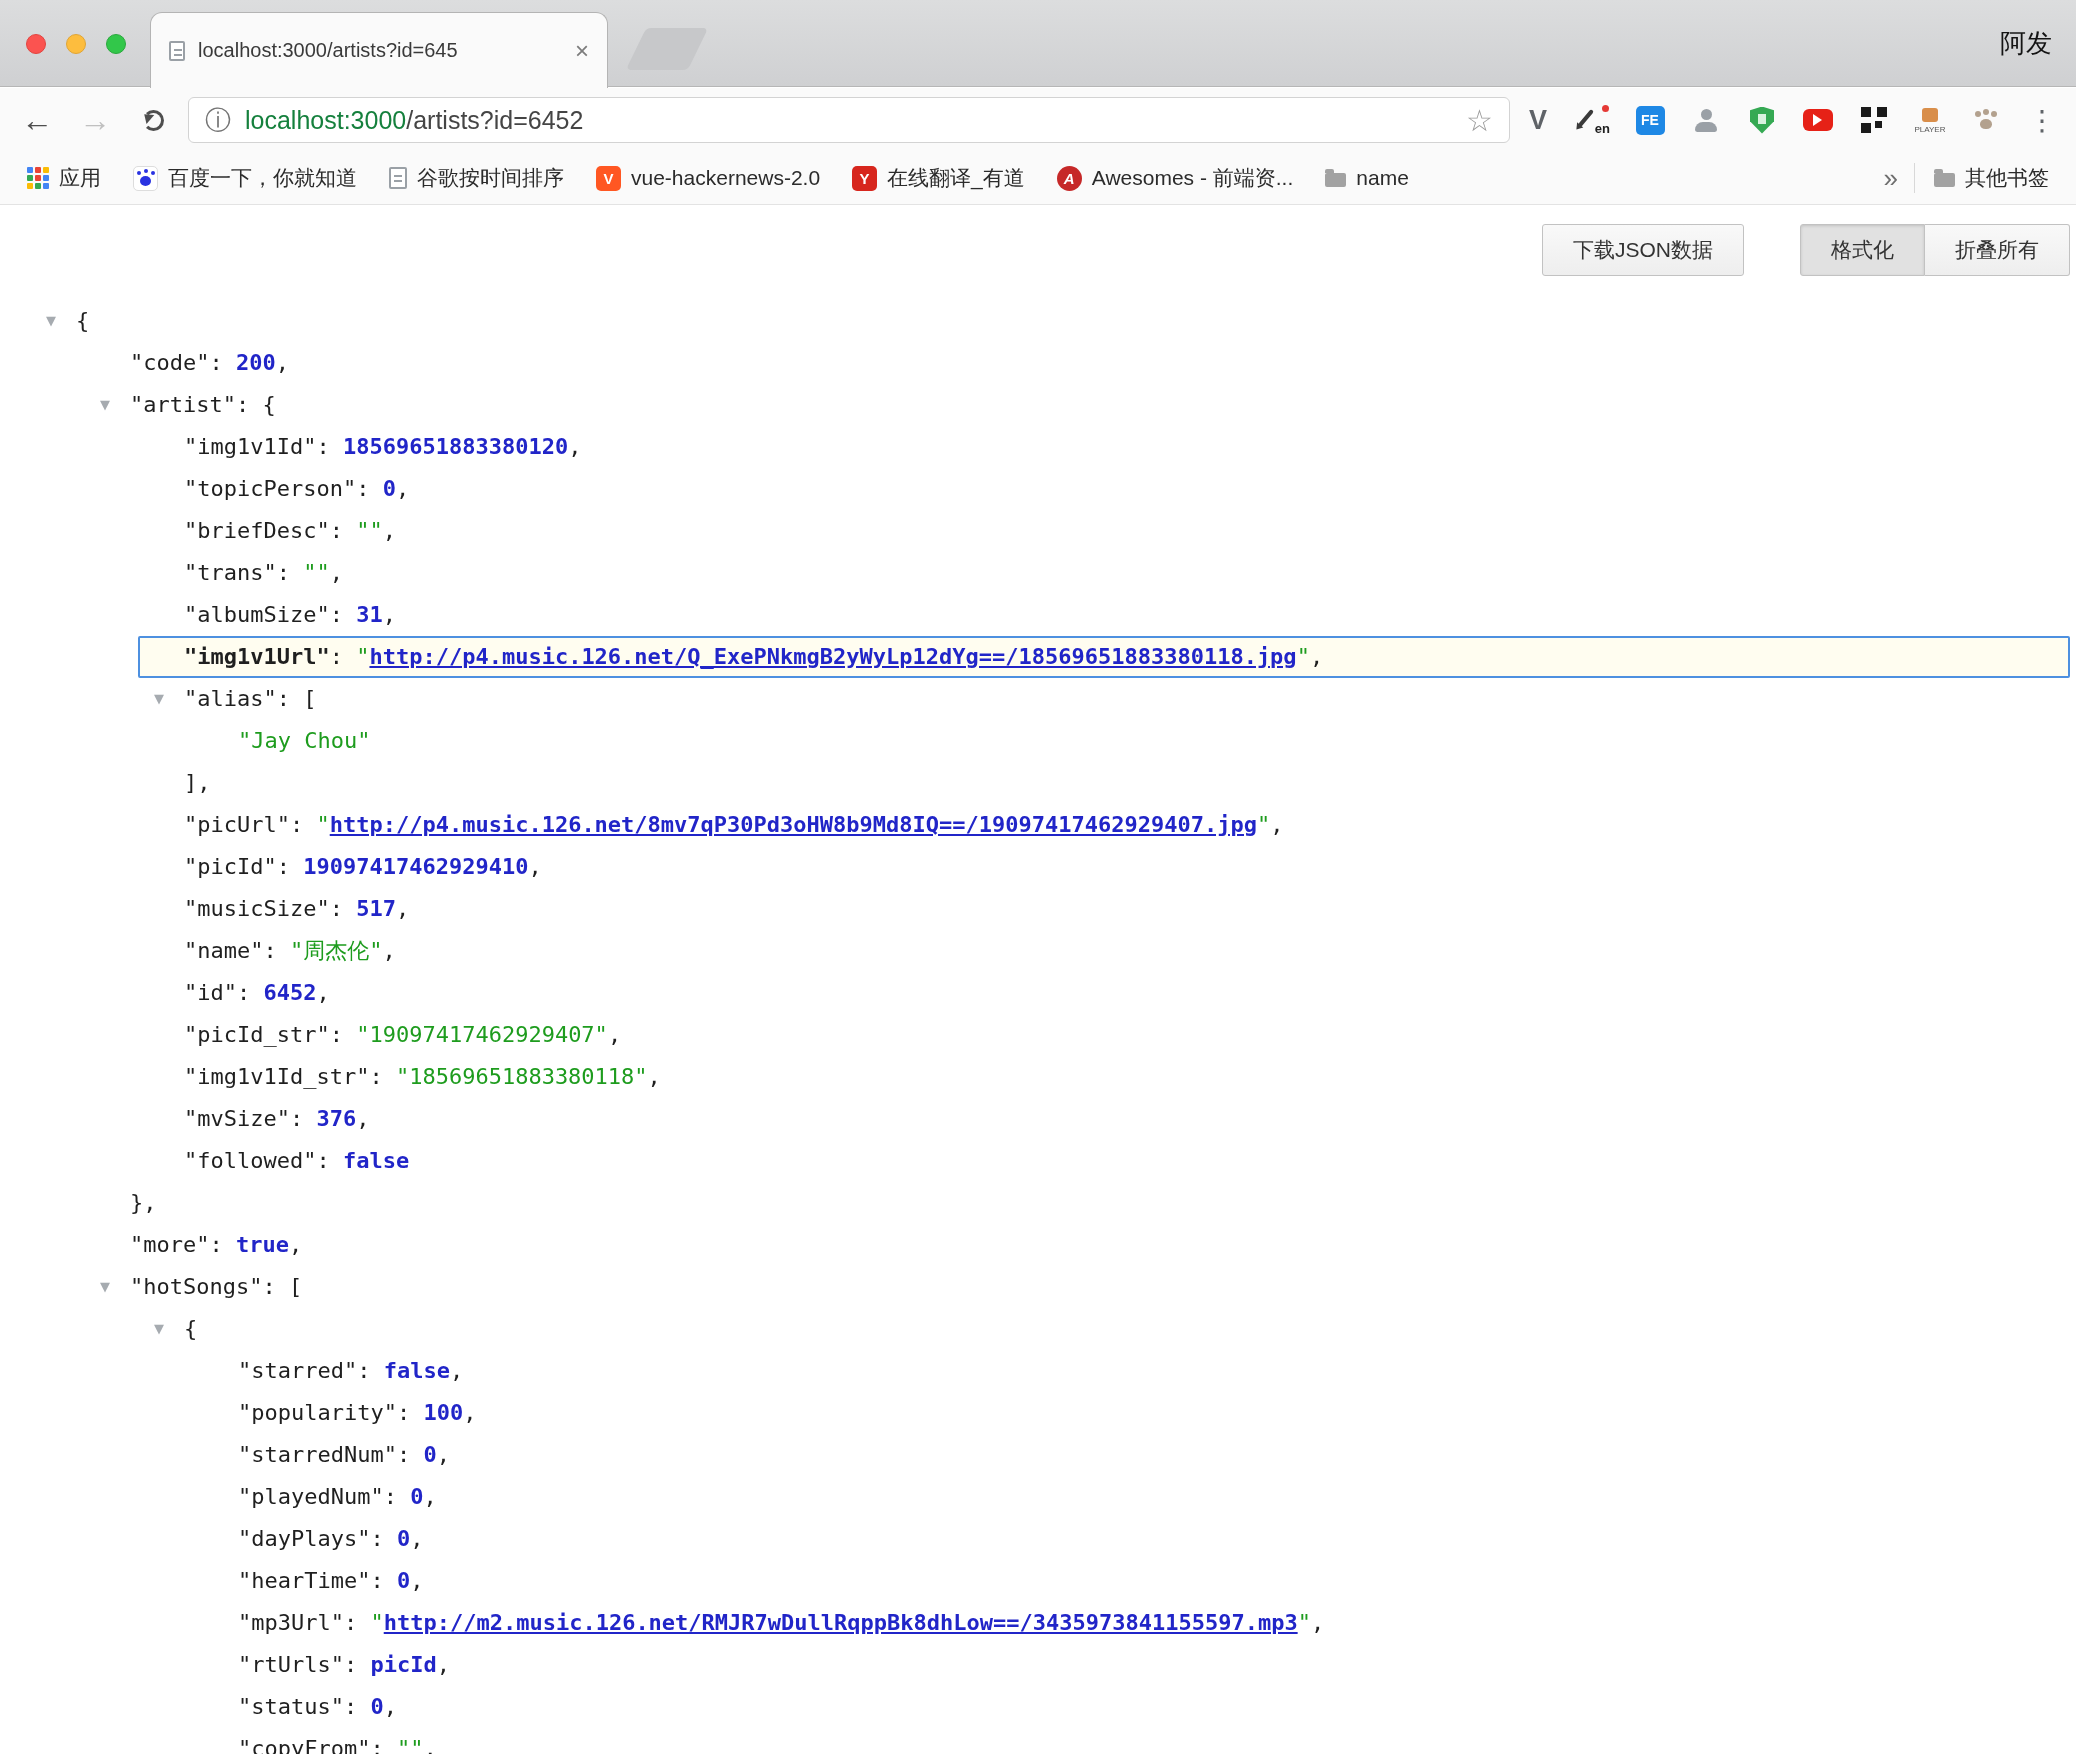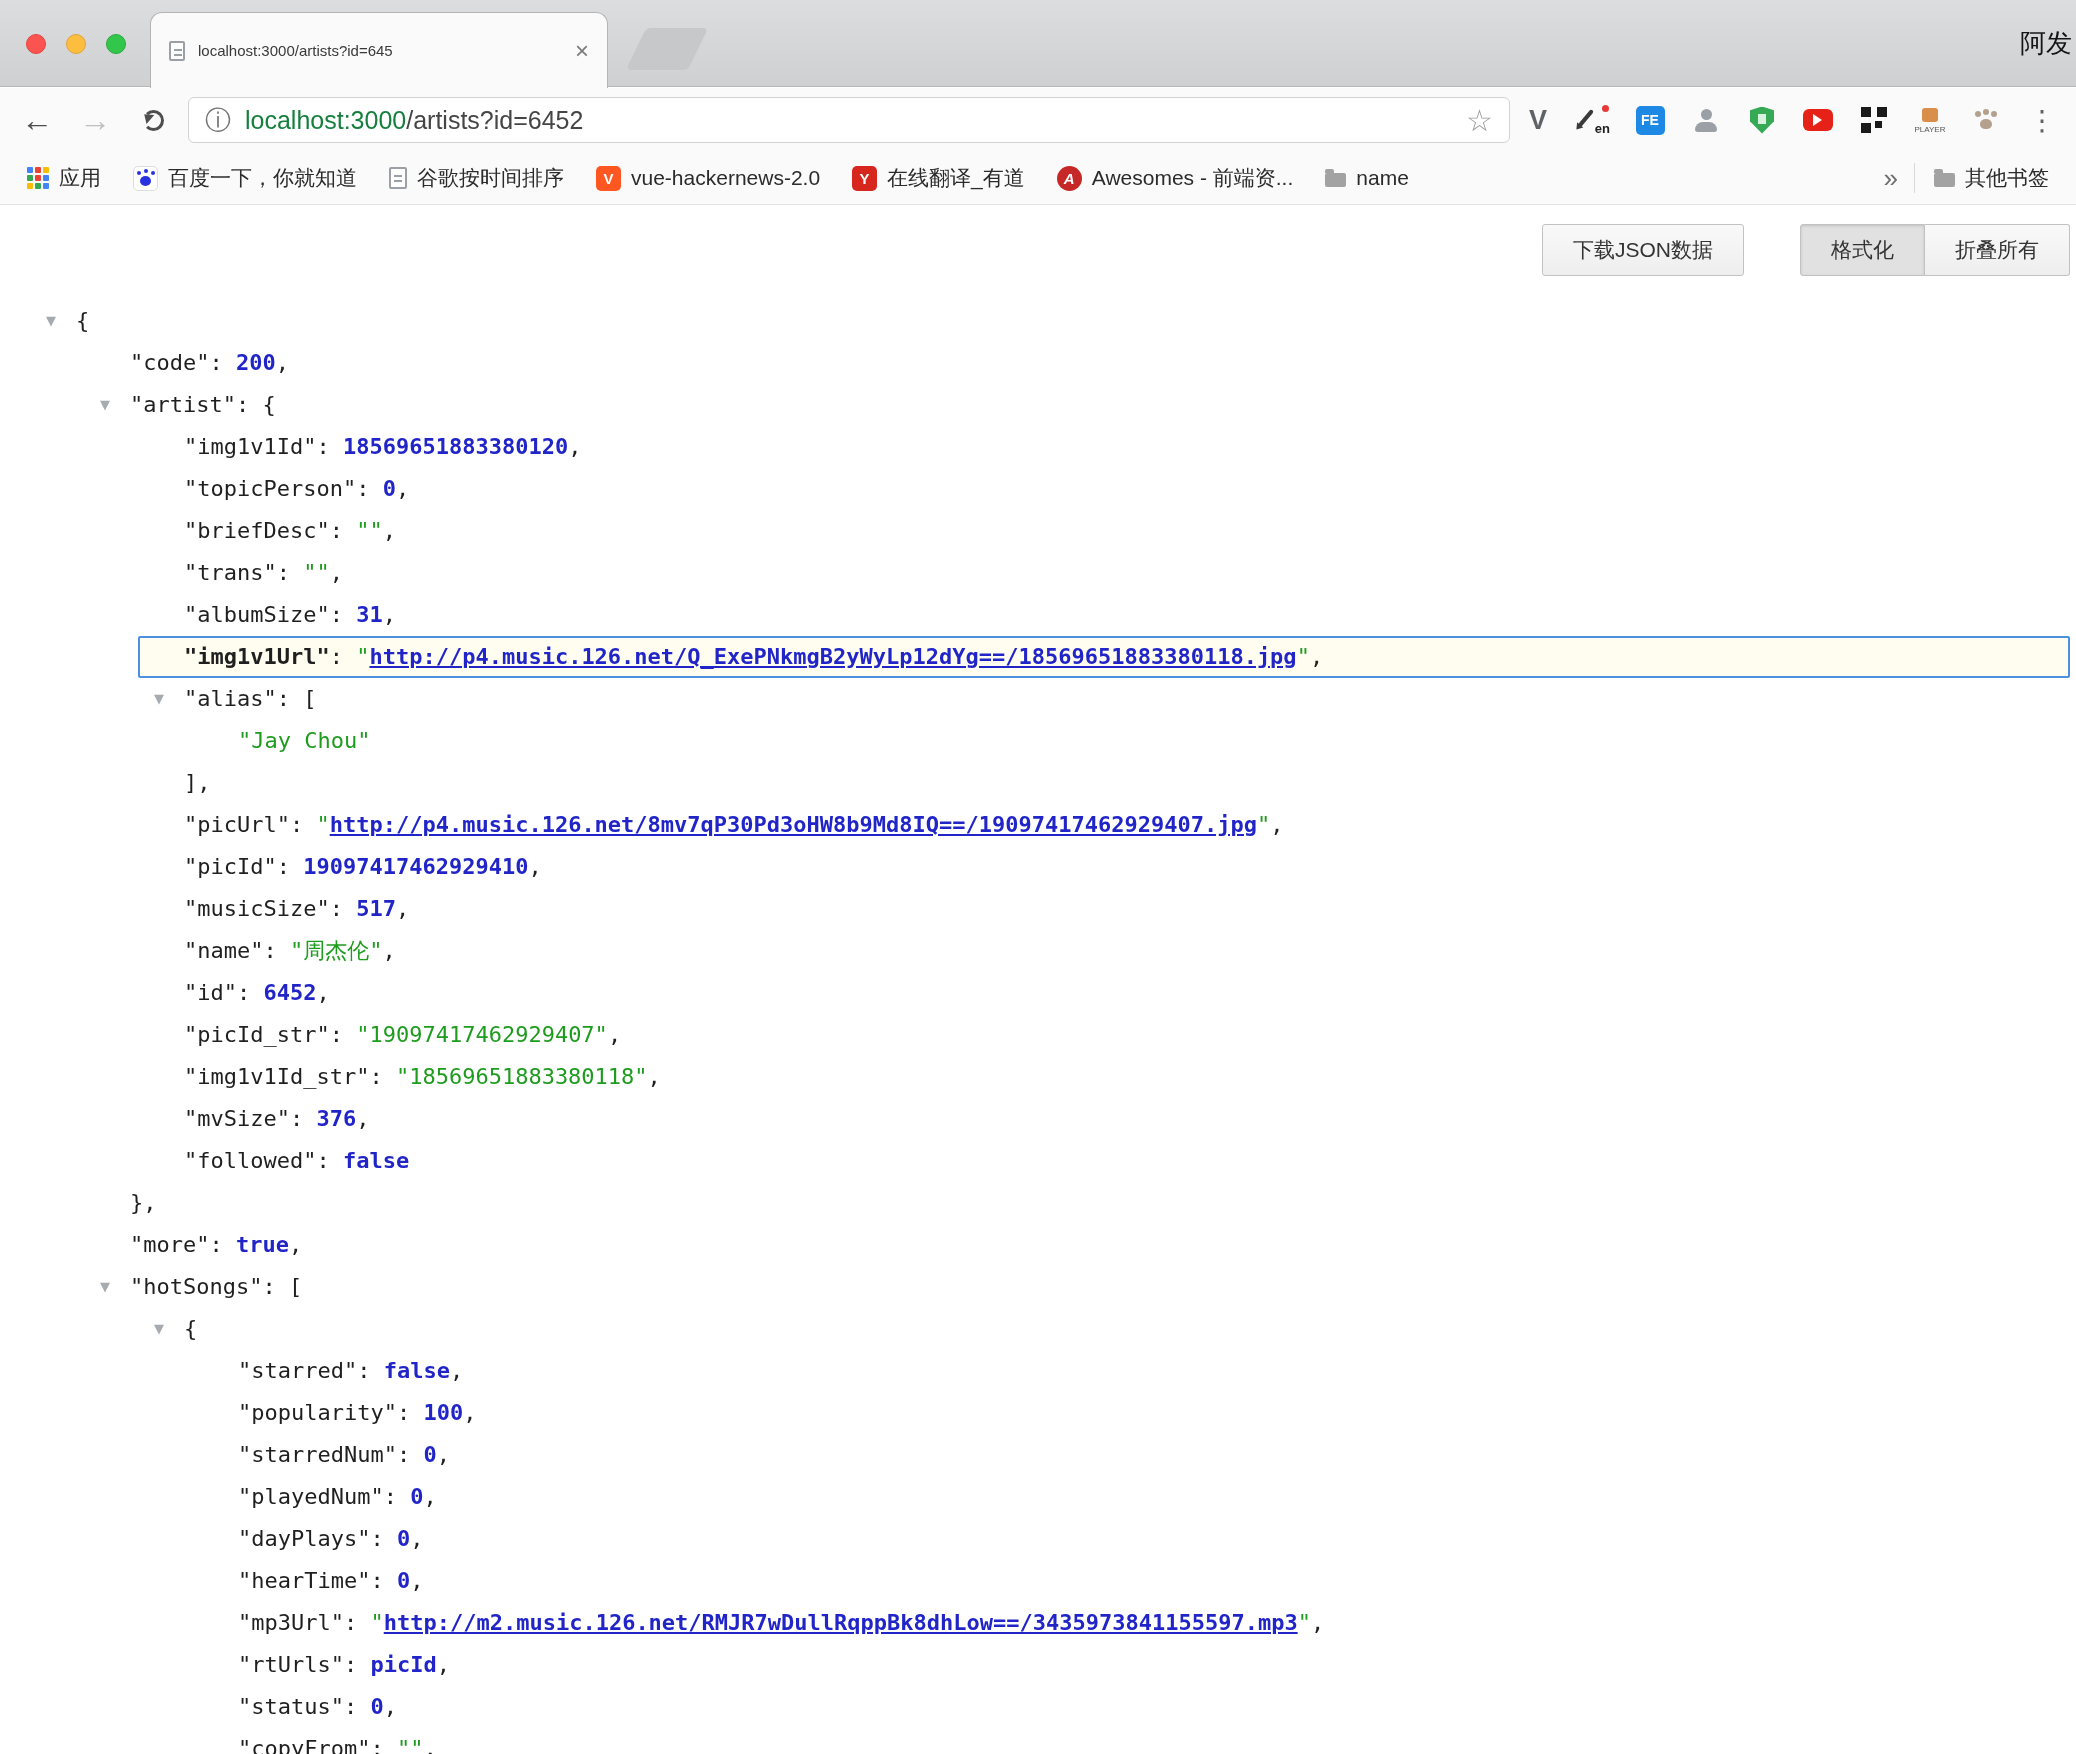--- a/index.html
+++ b/index.html
@@ -13,25 +13,25 @@
   .tabstrip { position:absolute; top:0; left:0; right:0; height:87px;
     background:linear-gradient(#DCDDDE,#CFD0D2); border-bottom:1px solid #B6B6B6; }
   .traffic { position:absolute; top:34px; left:26px; display:flex; gap:20px; }
   .light { width:20px; height:20px; border-radius:50%; }
   .light.red    { background:#FB5350; border:1px solid #E2443F; }
   .light.yellow { background:#FDBD3E; border:1px solid #E0A535; }
   .light.green  { background:#32C74A; border:1px solid #2AA83D; }
   .tab { position:absolute; left:150px; top:12px; width:458px; height:76px;
     background:#FAFAFA; border:1px solid #B4B4B4; border-bottom:none;
     border-radius:12px 12px 0 0; display:flex; align-items:center; padding:0 18px; gap:13px; }
-  .tab-title { flex:1; font-size:15px; color:#3A3A3A; white-space:nowrap; overflow:hidden; }
+  .tab-title { flex:1; font-size:20px; color:#3A3A3A; white-space:nowrap; overflow:hidden; }
   .tab-close { font-size:24px; color:#7C7C7C; line-height:1; cursor:pointer; }
   .newtab-stub { position:absolute; left:636px; top:28px; width:62px; height:42px;
     background:#C7C8CA; transform:skewX(-26deg); border-radius:5px; }
-  .profile-name { position:absolute; right:4px; top:26px; font-size:26px; color:#141414; }
+  .profile-name { position:absolute; right:24px; top:26px; font-size:26px; color:#141414; }
 
   
   .navbar { position:absolute; top:88px; left:0; right:0; height:64px;
     background:#FAFAFA; display:flex; align-items:center; padding:0 14px; gap:12px; }
   .nav-btn { width:46px; height:46px; flex:0 0 auto; display:flex; align-items:center;
     justify-content:center; font-size:32px; color:#4E4E4E; border-radius:50%; cursor:pointer; }
   .nav-btn.disabled { color:#C0C0C0; cursor:default; }
   .reload-glyph { width:21px; height:21px; border:3px solid #4E4E4E; border-radius:50%;
     border-left-color:transparent; position:relative; }
   .reload-glyph::after { content:""; position:absolute; left:-8px; top:-4px;

